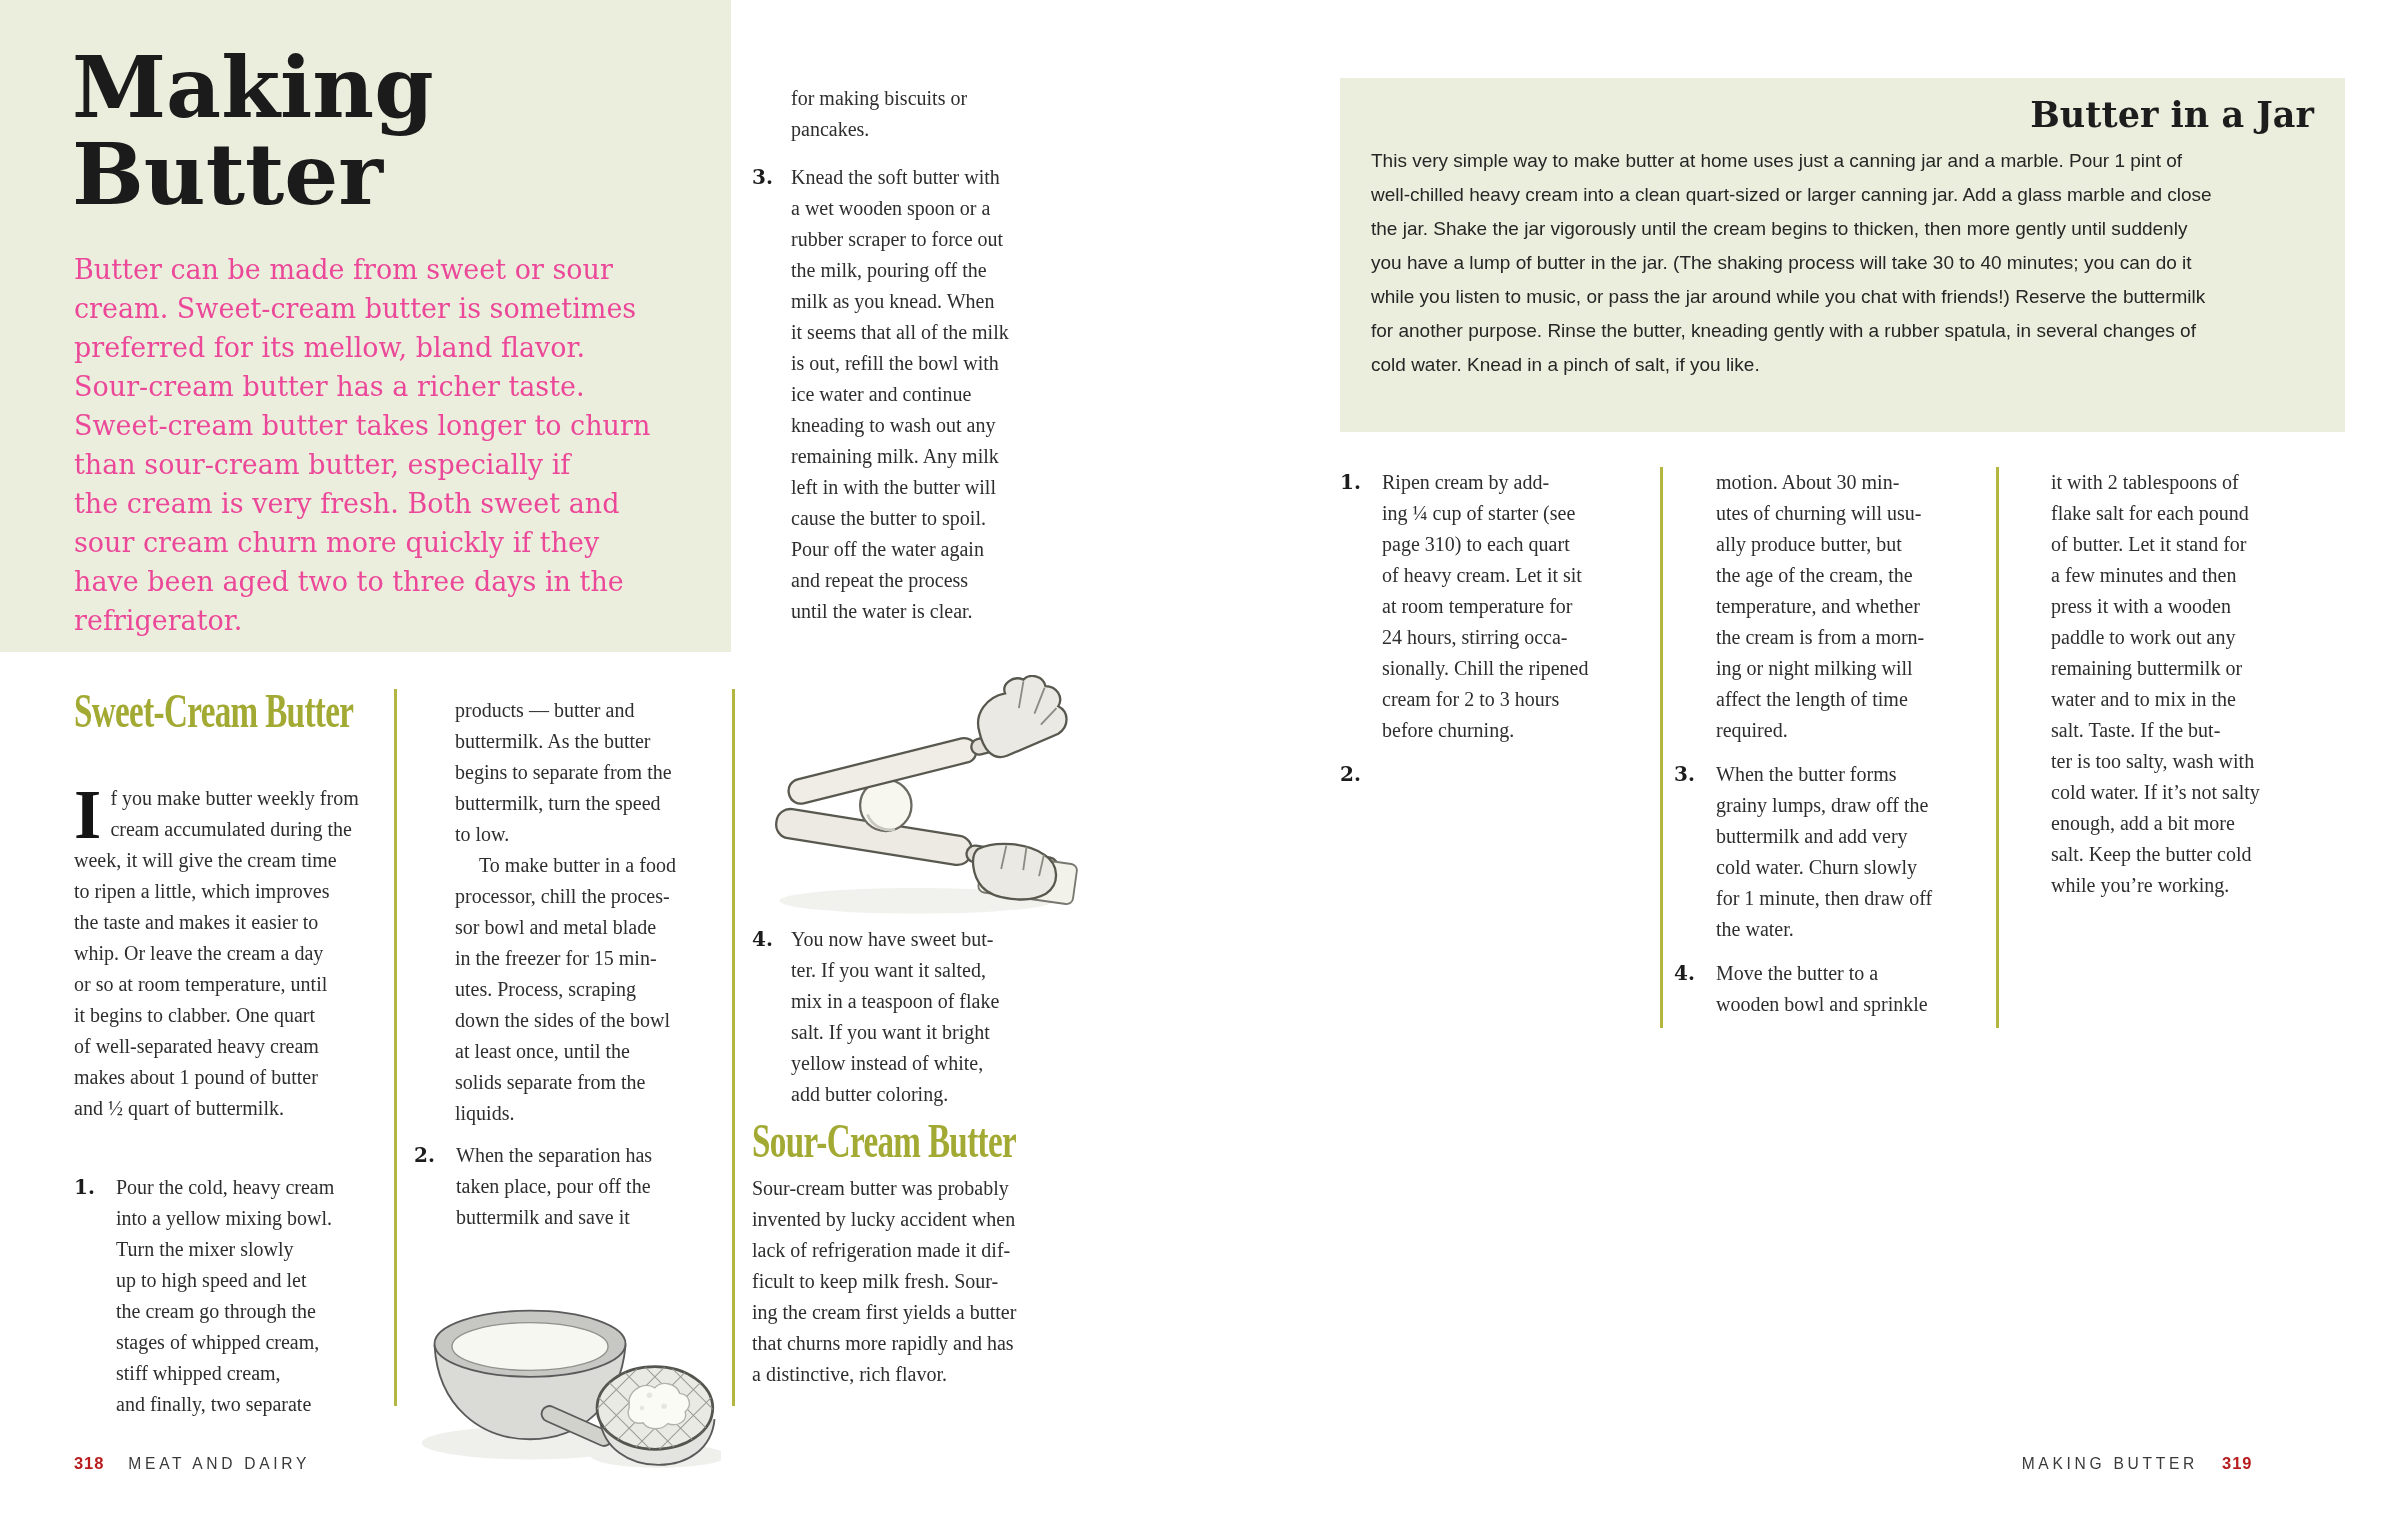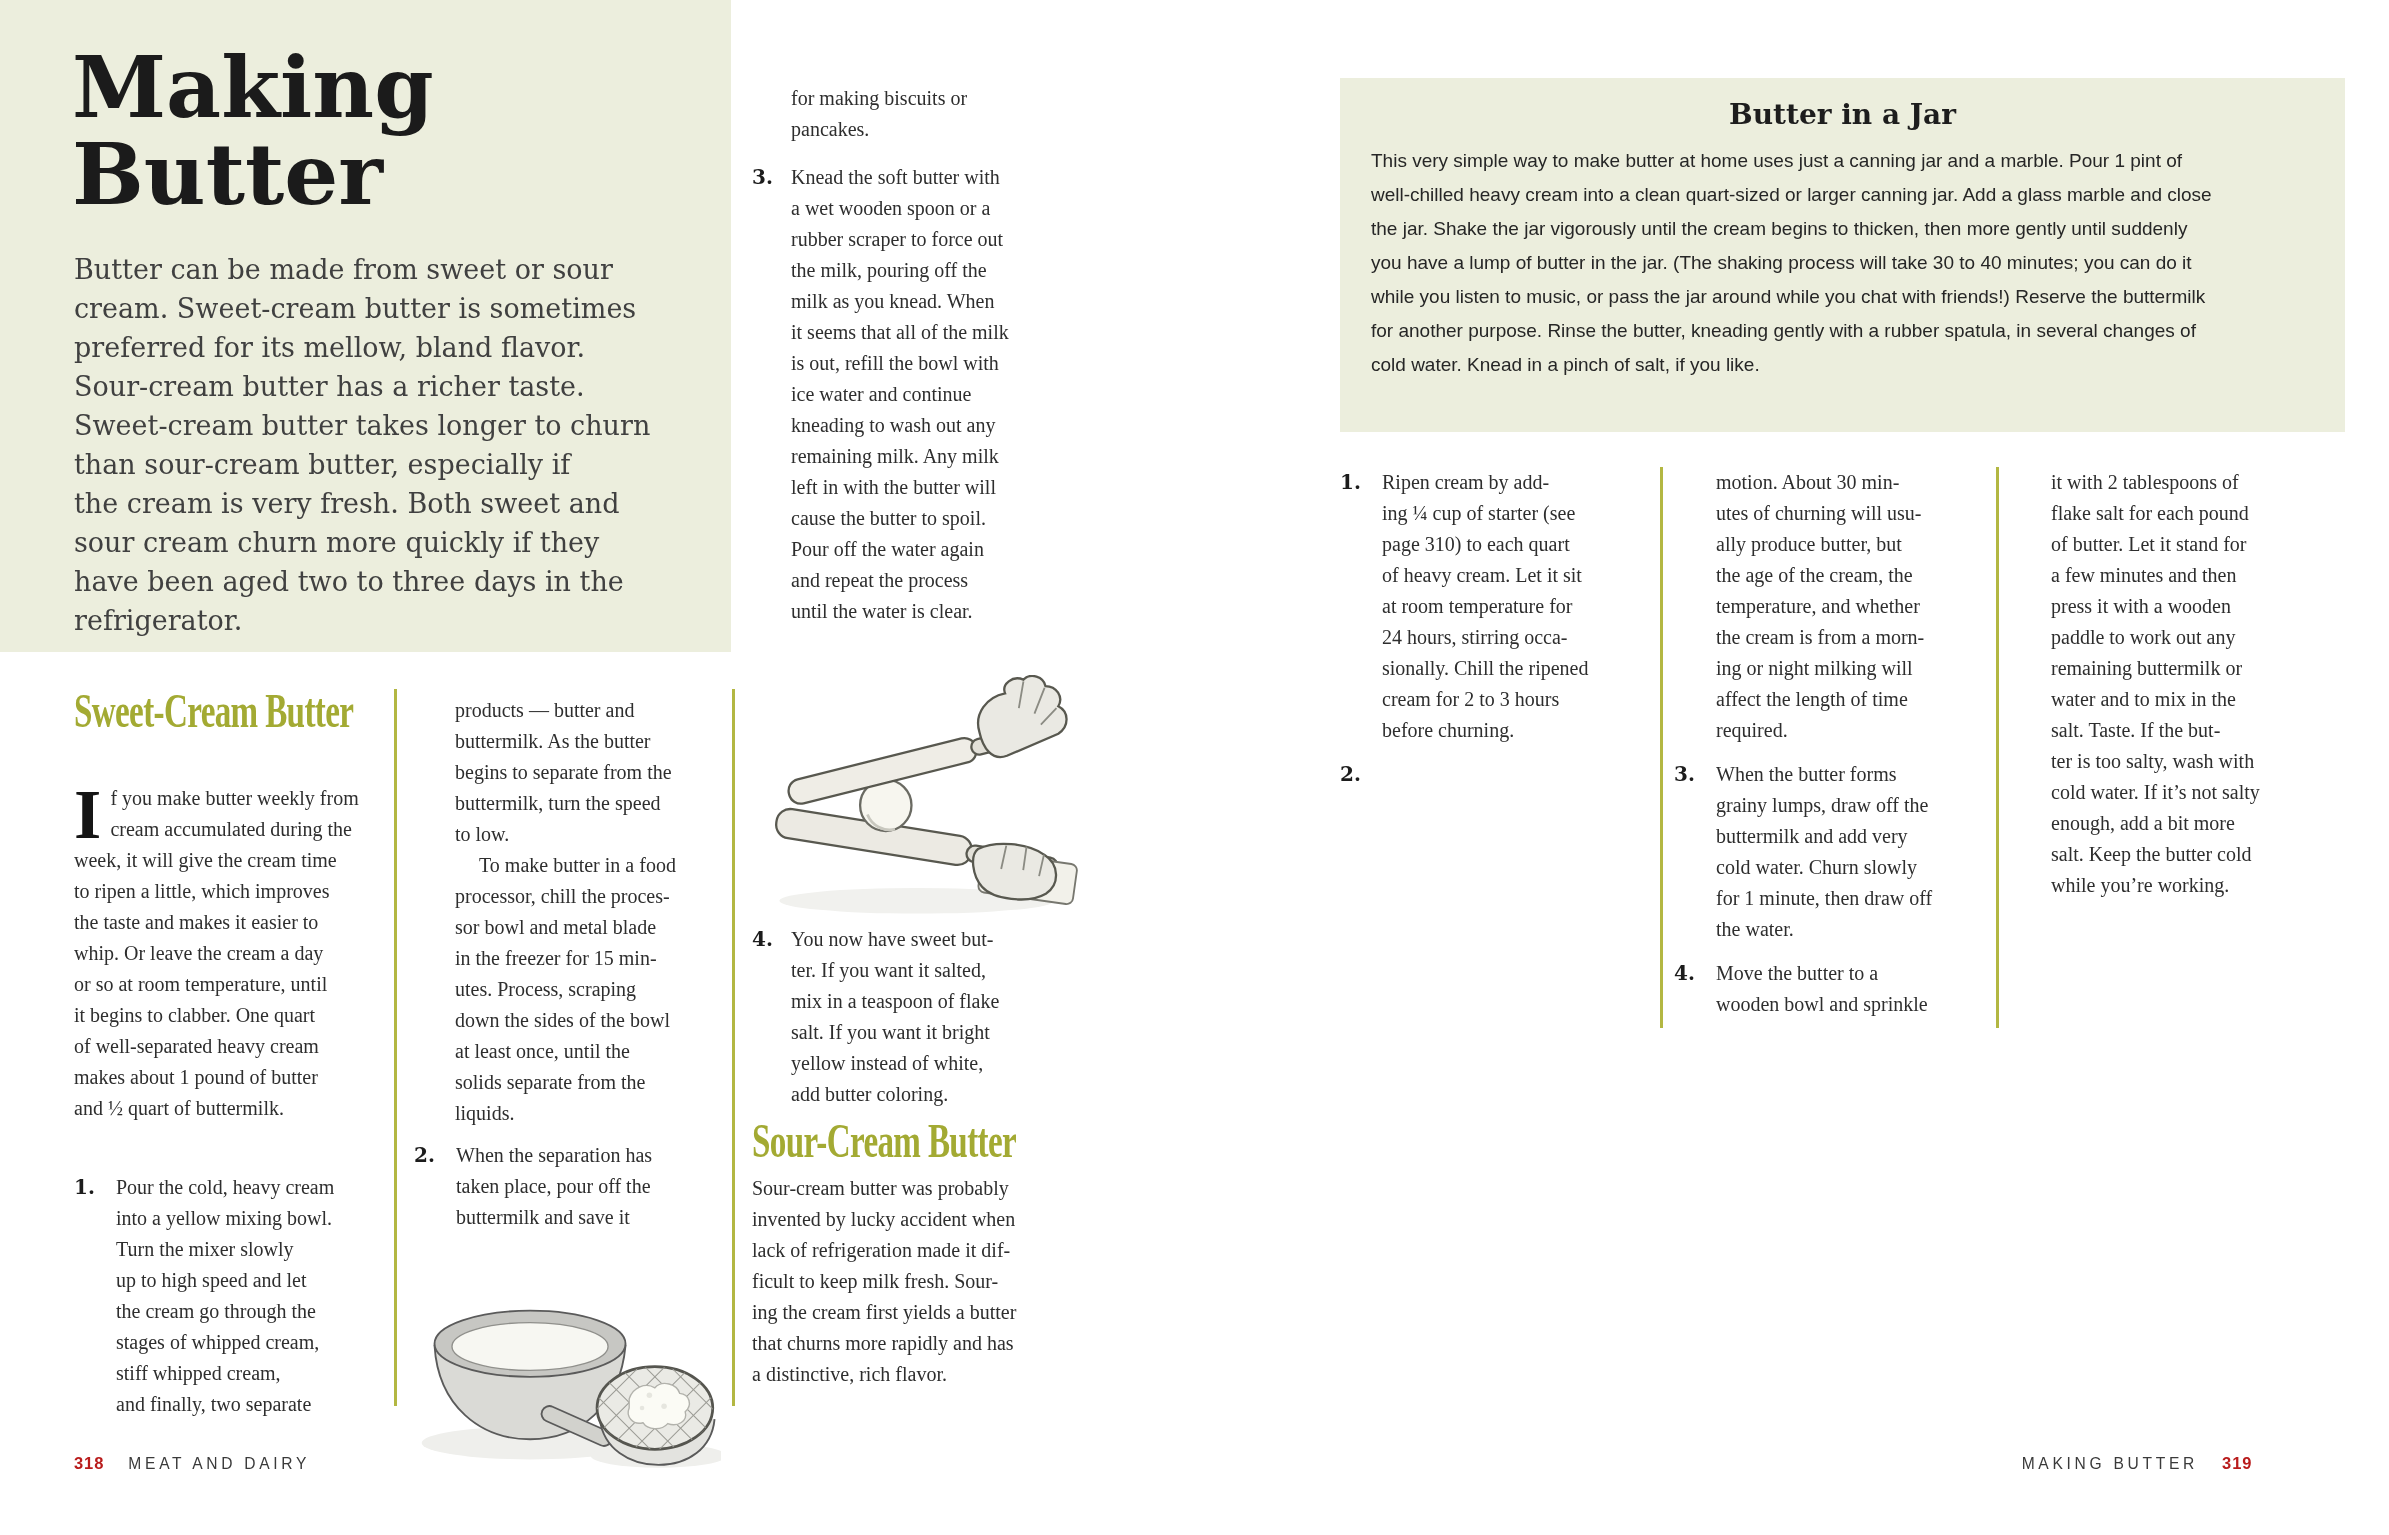--- a/index.html
+++ b/index.html
@@ -3,40 +3,40 @@
 <meta charset="utf-8">
 <style>
   html,body{margin:0;padding:0;background:#fff;}
   .page{position:relative;width:2389px;height:1532px;background:#ffffff;overflow:hidden;
         font-family:"Liberation Serif",serif;color:var(--body_ink,#2e2e2e);}
   .abs{position:absolute;}
   .pre{white-space:pre-line;}
   .cream{background:var(--cream,#eceedd);}
   .slab{font-family:"DejaVu Serif",serif;}
   .title{font-size:85px;line-height:87px;font-weight:bold;color:var(--ink,#1b1b1b);letter-spacing:0px;}
-  .intro{font-size:27px;line-height:39px;color:#404040;font-family:"DejaVu Serif",serif;}
+  .intro{font-size:27px;line-height:39px;color:#ec4899;font-family:"DejaVu Serif",serif;}
   .body{font-size:20px;line-height:31px;}
   .sec-head{display:inline-block;font-family:"Liberation Serif",serif;font-weight:bold;
             font-size:46px;line-height:46px;color:var(--olive_heading,#a3aa33);
             transform:scale(0.72,1.06);transform-origin:left top;white-space:nowrap;letter-spacing:-0.9px;}
   .head-slot{height:50px;}
   .step{display:flex;align-items:flex-start;}
   .num{font-family:"DejaVu Serif",serif;font-weight:bold;font-size:20px;line-height:31px;
        color:#1c1c1c;flex:0 0 42px;}
   .num.narrow{flex:0 0 39px;}
   .stext{flex:1 1 auto;}
   .pad{padding-left:41px;}
   .pad42{padding-left:39px;}
   .indent{text-indent:24px;}
   .rule{width:2.8px;background:var(--olive_rule,#b3b742);}
   .dropcap{float:left;font-family:"Liberation Serif",serif;font-weight:bold;font-size:70px;
            line-height:53px;padding:5.5px 9.2px 0 0;color:#151515;}
   .jar-box{box-sizing:border-box;padding:20px 31px 0 31px;}
-  .jar-title{font-family:"DejaVu Serif",serif;font-weight:bold;font-size:28px;line-height:33px;
-             text-align:center;color:#1d1d1d;margin-bottom:13px;}
+  .jar-title{font-family:"DejaVu Serif",serif;font-weight:bold;font-size:35px;line-height:33px;
+             text-align:right;color:#1d1d1d;margin-bottom:13px;}
   .jar-body{font-family:"Liberation Sans",sans-serif;font-size:19px;line-height:34px;color:#262626;}
   .footer{font-family:"Liberation Sans",sans-serif;font-size:15.6px;letter-spacing:3.7px;color:#3a3a3a;}
   .footer b{font-size:16.5px;letter-spacing:0.9px;color:#b91c1c;font-weight:bold;}
   .gap12{margin-top:11px;}
   .gap14{margin-top:13px;}
   svg{display:block;}
 </style>
 </head>
 <body>
 

